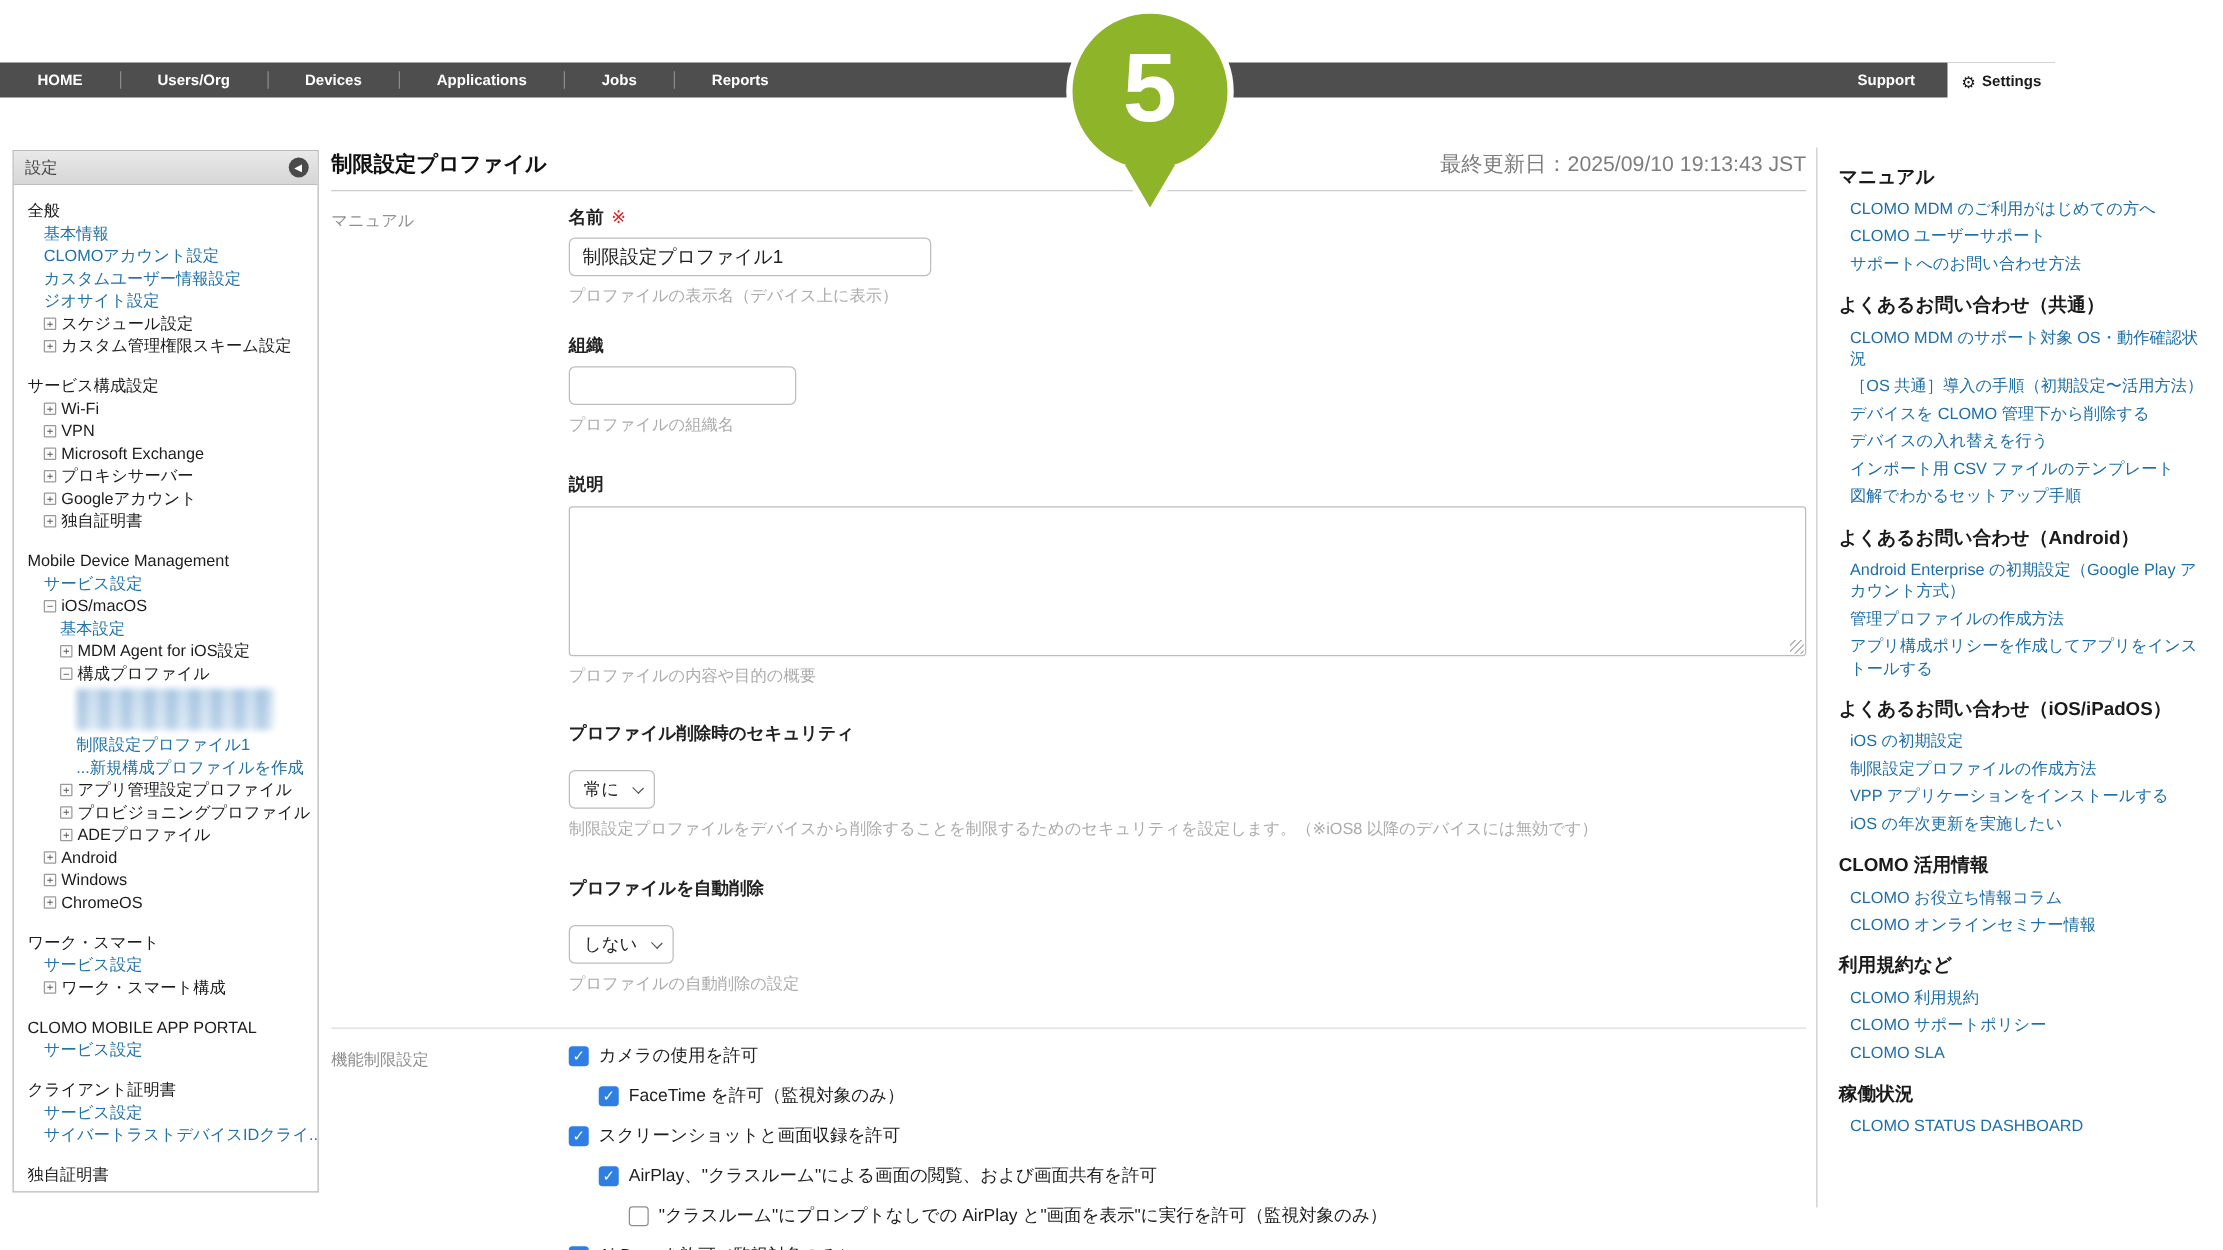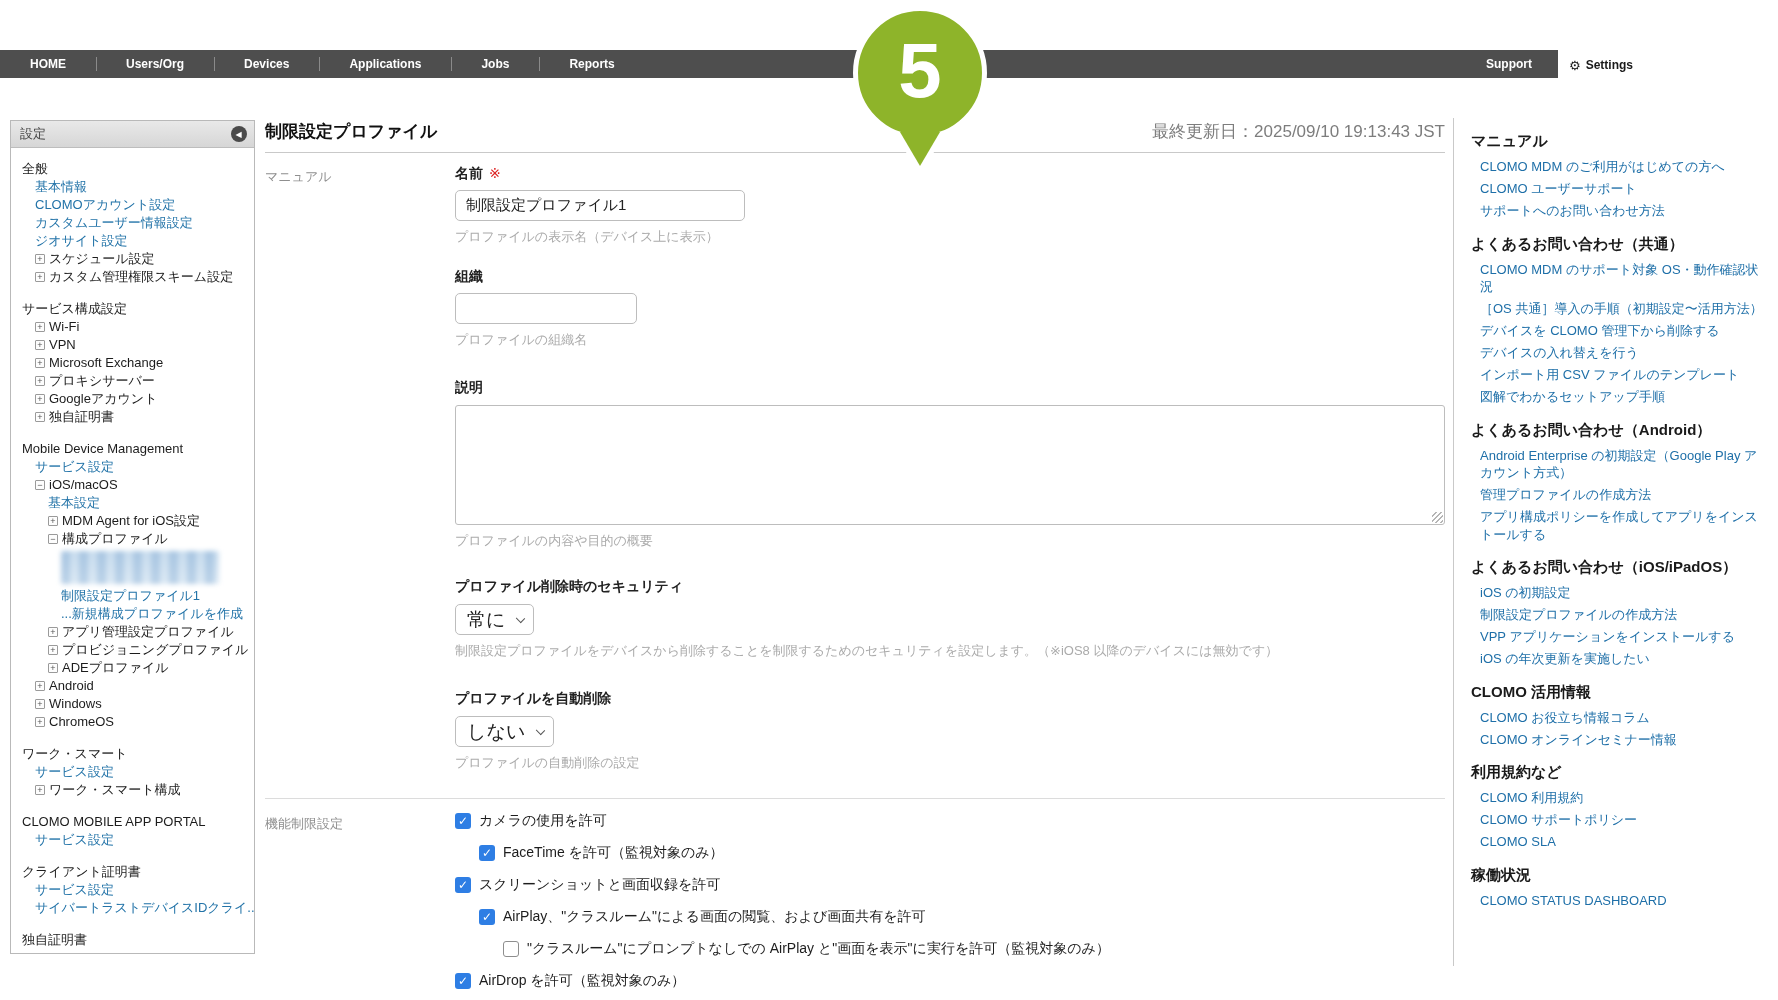--- a/index.html
+++ b/index.html
@@ -82,22 +82,22 @@
   .ti-name { width:290px; }
   .ti-org { width:182px; }
   .ta-wrap { position:relative; margin-top:8px; }
   textarea.ta { display:block; width:990px; height:120px; border:1px solid #bdbdbd;
     border-radius:3px; resize:none; font-family:inherit; font-size:14px; padding:6px;
     outline:none; }
   .grip { position:absolute; right:2px; bottom:2px; width:11px; height:11px;
     background:repeating-linear-gradient(135deg,transparent 0 2.5px,#b5b5b5 2.5px 3.6px);
     pointer-events:none; }
   .sel { display:inline-flex; align-items:center; border:1px solid #bdbdbd;
-    border-radius:5px; height:31px; padding:0 28px 0 11px; margin-top:8px;
-    font-size:19px; color:#222; position:relative; cursor:pointer; background:#fff; }
+    border-radius:5px; height:31px; padding:0 28px 0 11px; margin-top:20px;
+    font-size:14px; color:#222; position:relative; cursor:pointer; background:#fff; }
   .sel .chev { position:absolute; right:9px; top:11px; width:7px; height:7px;
     border-right:1.6px solid #555; border-bottom:1.6px solid #555;
     transform:rotate(45deg) scale(1,0.9); margin-top:-1px; }
   .fgap22 { margin-top:22px; } .fgap28 { margin-top:28px; } .fgap30 { margin-top:30px; }
   .section-divider { border:none; border-top:1px solid #dcdcdc; margin:26px 0 0 0; }
 
   
   .cb-area { margin-top:13px; }
   .cb-row { display:flex; align-items:center; margin-bottom:14px; }
   .cb-row.ind1 { padding-left:24px; } .cb-row.ind2 { padding-left:48px; }

